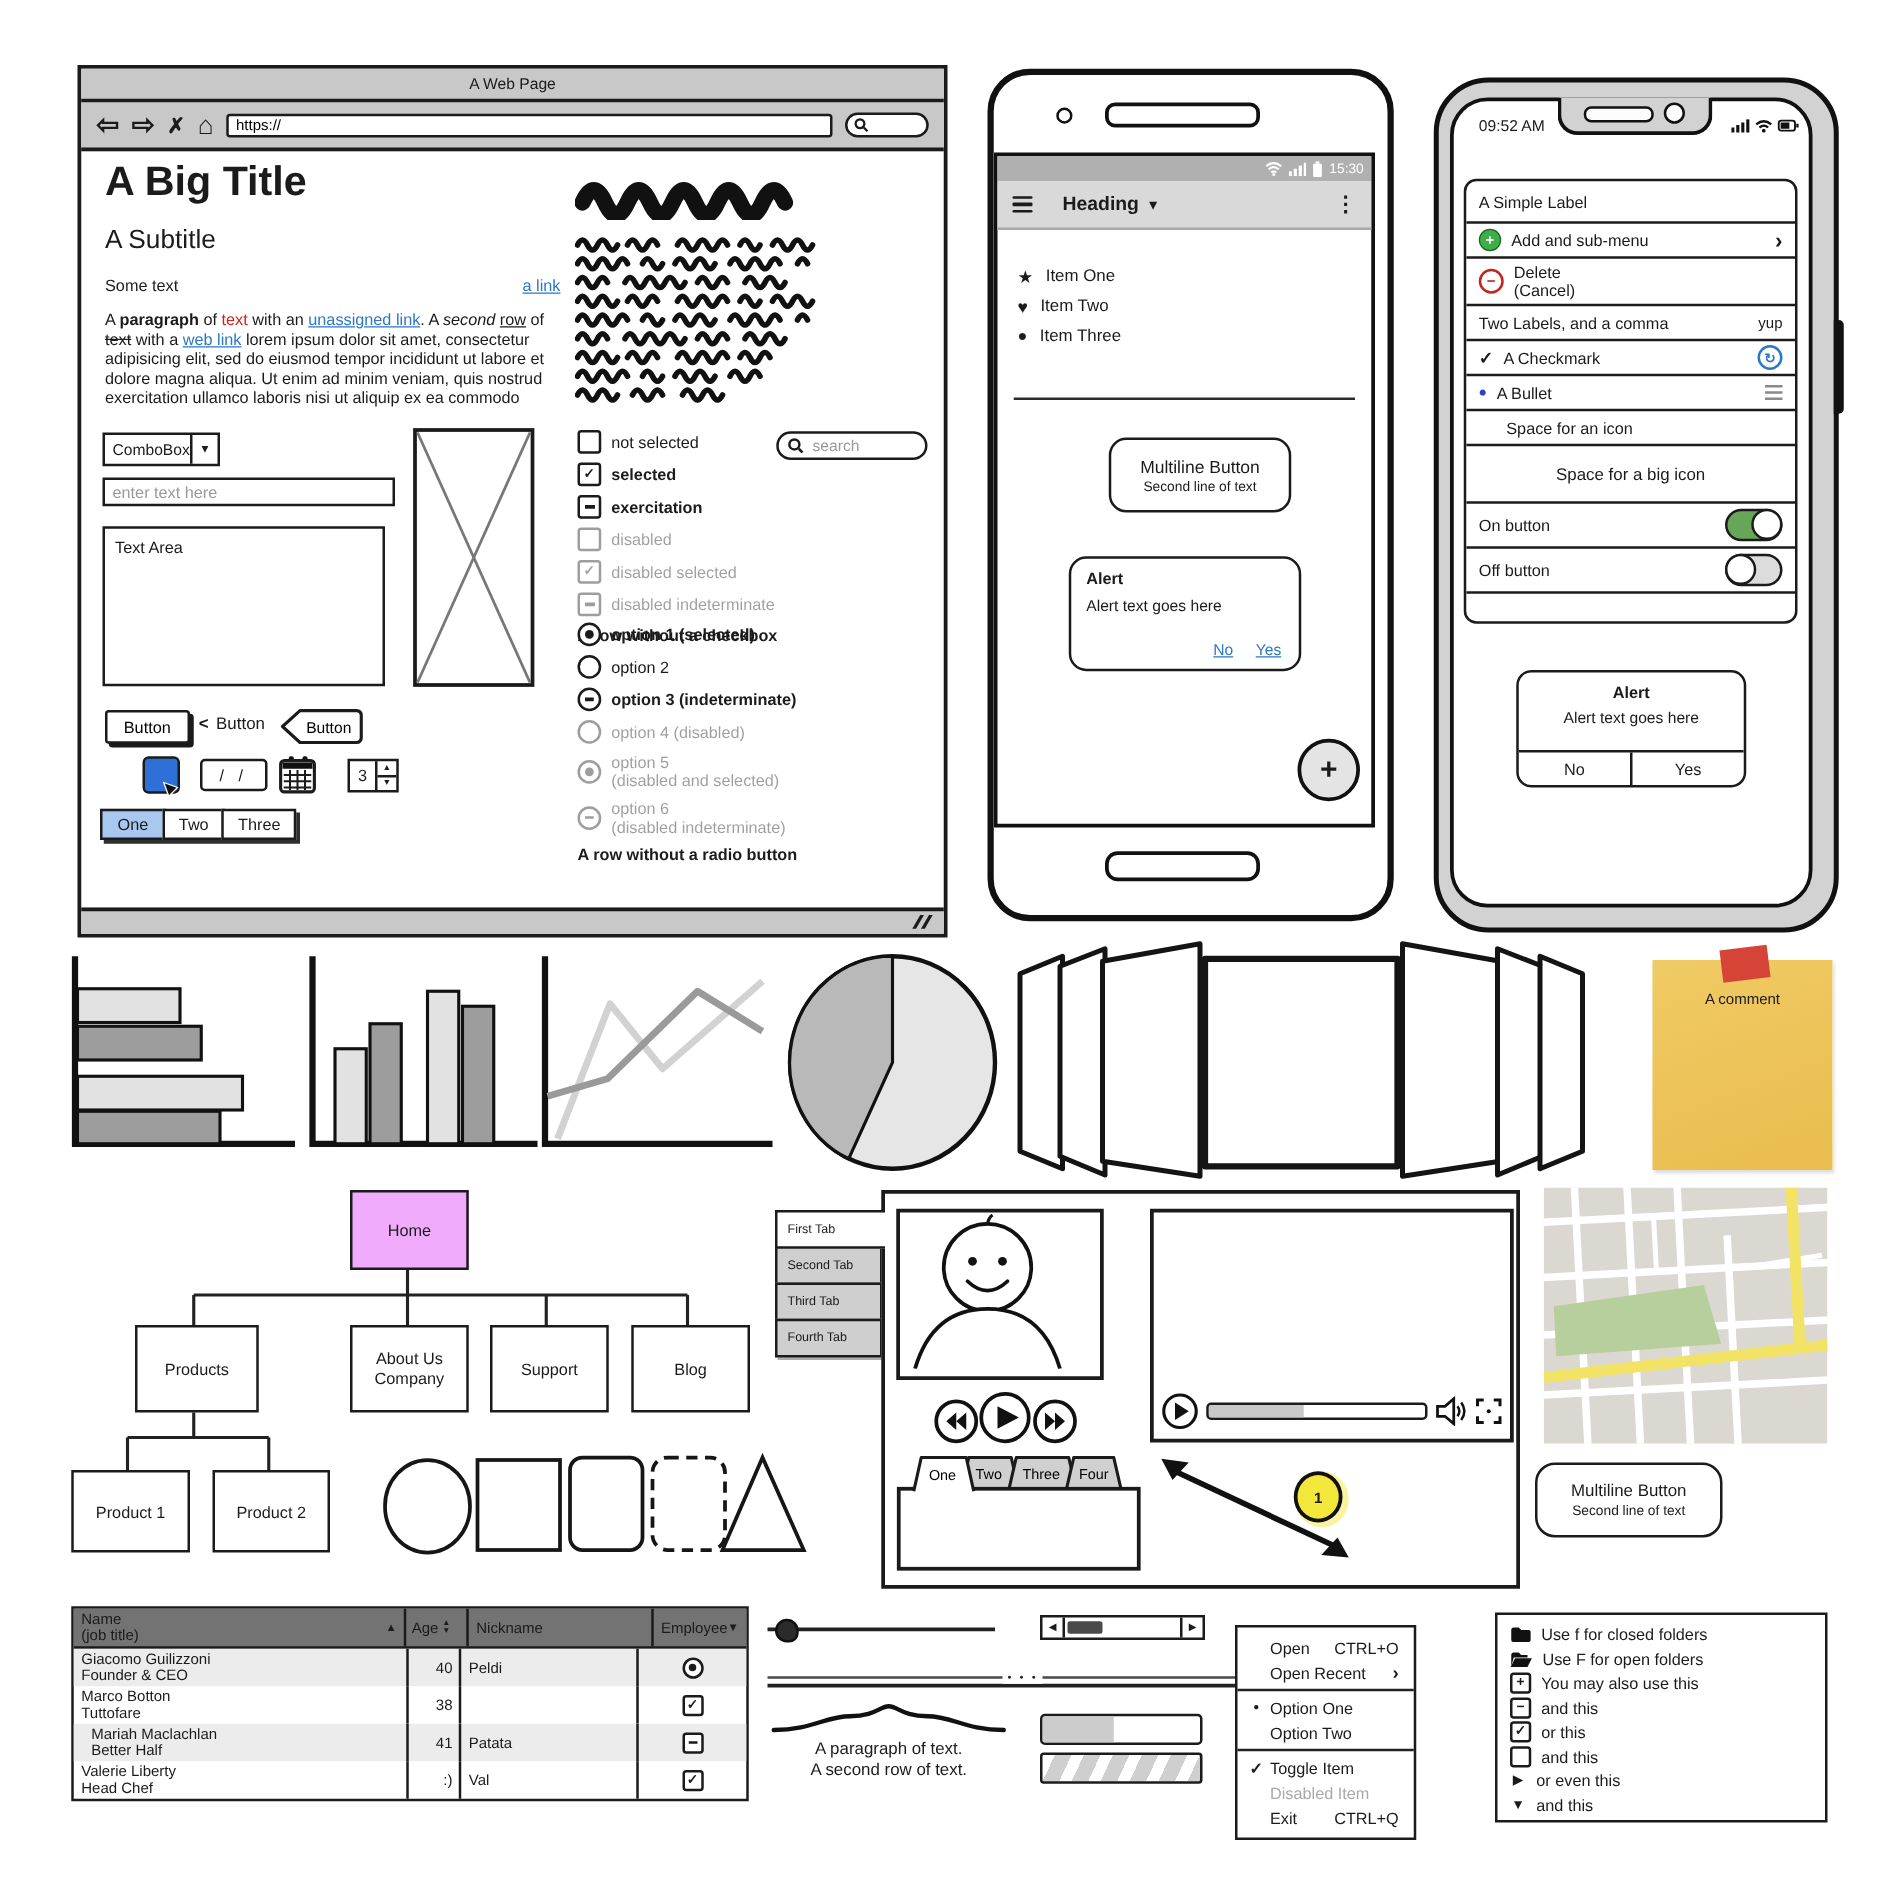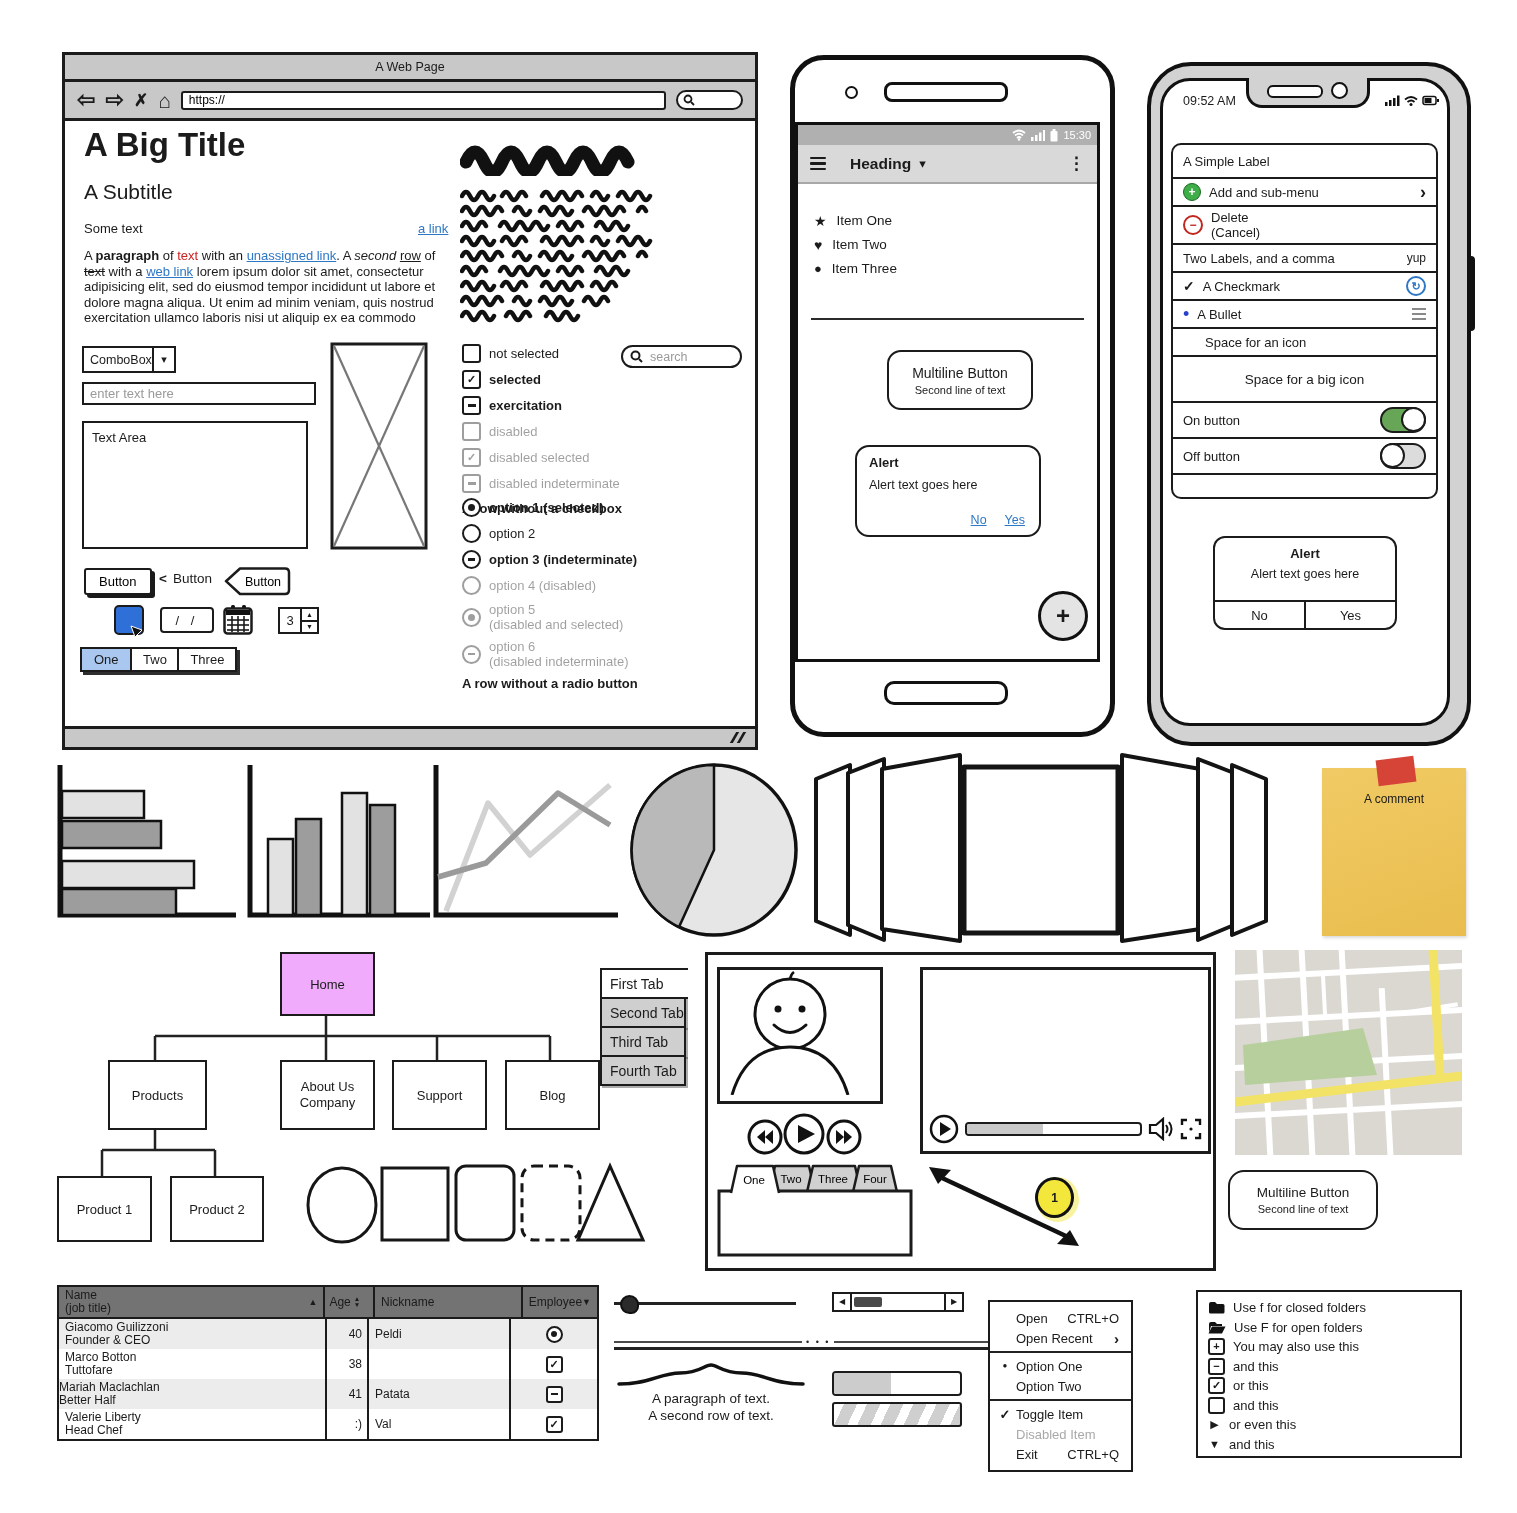--- a/index.html
+++ b/index.html
@@ -24,21 +24,21 @@
   .tog{width:42px;height:22px;border:2.5px solid #1b1b1b;border-radius:13px;position:relative;flex:none}
   .tog .knob{position:absolute;top:-2px;width:21px;height:21px;border:2.5px solid #1b1b1b;border-radius:50%;background:#fff}
   .tog.on{background:#67a557}.tog.on .knob{right:-2px}
   .tog.off{background:#dcdcdc}.tog.off .knob{left:-2px}
   input{font-family:"Liberation Sans",sans-serif}
   input::placeholder{color:#9a9a9a}
   .irow{display:flex;align-items:center;gap:8px;padding:0 10px;border-top:2px solid #1b1b1b;font-size:13px;flex:none}
   .mrow{display:flex;align-items:center;height:20px;padding:0 12px 0 8px;font-size:13px;gap:4px}
   .trow{display:flex;align-items:center;gap:8px;height:19.5px;font-size:13px;flex:none}
   .hb{width:16px;height:2.5px;background:#1b1b1b;border-radius:1px}
-  .stab{position:absolute;left:600px;width:74px;height:27px;border:2.5px solid #1b1b1b;display:flex;align-items:center;padding-left:8px;font-size:14px;background:#cfcfcf;box-shadow:2px 2px 0 rgba(70,70,70,.45)}
+  .stab{position:absolute;left:620px;width:74px;height:27px;border:2.5px solid #1b1b1b;display:flex;align-items:center;padding-left:8px;font-size:10px;background:#cfcfcf;box-shadow:2px 2px 0 rgba(70,70,70,.45)}
 </style>
 </head>
 <body>
 
 <div class="abs bd3" style="left:62px;top:52px;width:690px;height:692px;background:#fff">
   <div class="sb cc" style="height:24px;border-bottom:3px solid #1b1b1b;font-size:12.5px">
     <span>A Web Page</span>
   </div>
   <div class="sb fx" style="height:36px;border-bottom:3px solid #1b1b1b;padding:0 12px;gap:10px">
     <i class="g" style="font-size:22px;font-weight:700">⇦</i>
@@ -669,21 +669,21 @@
     <span class="fx" style="width:142px;height:100%;border-right:2.5px solid #1b1b1b;padding-left:6px;box-sizing:border-box">
         <span></span>
       </span>
     <span class="cc" style="flex:1;height:100%">
         <span class="ckb" style="width:13px;height:13px">
           <i>✓</i>
         </span>
       </span>
   </div>
   <div class="fx" style="height:30px;background:#ececec">
-    <span class="col" style="width:268px;height:100%;border-right:2.5px solid #1b1b1b;padding:2px 0;justify-content:center;line-height:13px;box-sizing:border-box">
+    <span class="col" style="width:268px;height:100%;border-right:2.5px solid #1b1b1b;padding:2px 14px;justify-content:center;line-height:13px;box-sizing:border-box">
         <span>Mariah Maclachlan</span>
         <span>Better Half</span>
       </span>
     <span class="fx" style="width:42px;height:100%;border-right:2.5px solid #1b1b1b;justify-content:flex-end;padding-right:5px;box-sizing:border-box">
         <span>41</span>
       </span>
     <span class="fx" style="width:142px;height:100%;border-right:2.5px solid #1b1b1b;padding-left:6px;box-sizing:border-box">
         <span>Patata</span>
       </span>
     <span class="cc" style="flex:1;height:100%">

